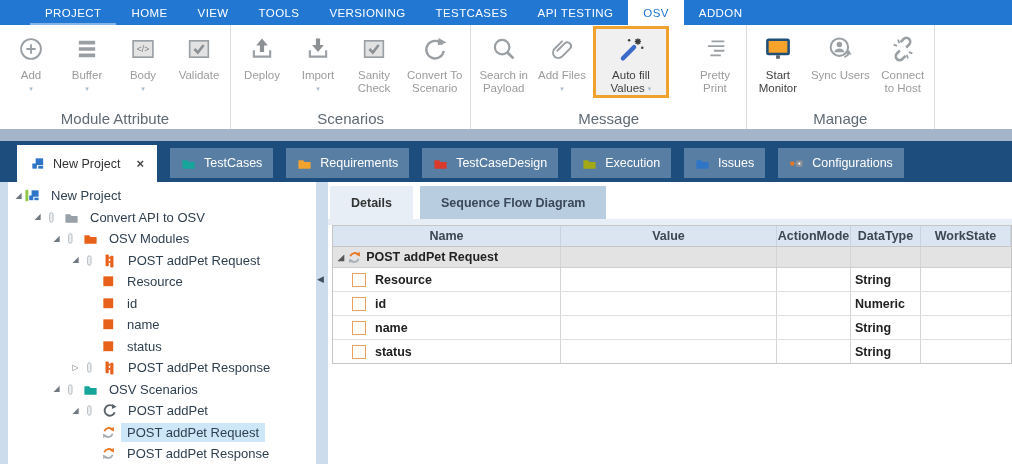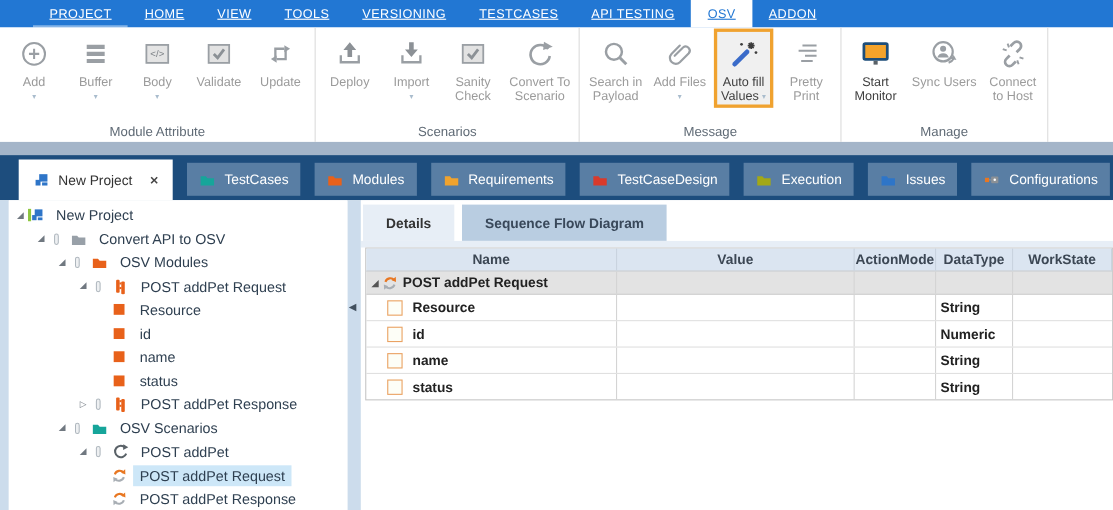--- a/index.html
+++ b/index.html
@@ -3,35 +3,35 @@
 <meta charset="utf-8">
 <style>
   html,body{margin:0;padding:0;}
   body{
     width:1012px;height:464px;overflow:hidden;position:relative;
     font-family:"Liberation Sans",sans-serif;background:#fff;
     -webkit-font-smoothing:antialiased;
   }
   
   .menubar{height:25px;background:#2277d3;display:flex;align-items:stretch;padding-left:30px;}
-  .menu-item{color:#fff;font-size:11.5px;letter-spacing:.4px;padding:0 15px;display:flex;align-items:center;cursor:default;text-decoration:underline;}
+  .menu-item{color:#fff;font-size:11.5px;letter-spacing:.4px;padding:0 15px;display:flex;align-items:center;cursor:default;}
   .menu-item.active{background:#fff;color:#2277d3;}
   .menu-item.underlined{box-shadow:inset 0 -2px 0 rgba(255,255,255,.45);}
   
   .ribbon{height:104px;background:#fff;display:flex;align-items:stretch;}
   .ribbon-group{position:relative;display:flex;flex-direction:column;padding:3px 3px 18px 3px;border-right:1px solid #dcdcdc;}
   .rg-buttons{display:flex;align-items:flex-start;}
-  .rg-label{position:absolute;bottom:2px;left:0;right:0;text-align:center;font-size:12px;color:#5f6a75;}
+  .rg-label{position:absolute;bottom:2px;left:0;right:0;text-align:center;font-size:15px;color:#5f6a75;}
   .rbtn{display:flex;flex-direction:column;align-items:center;min-width:46px;padding:1px 5px;font-size:11.5px;line-height:13px;text-align:center;cursor:default;}
   .rbtn .ric{height:40px;display:flex;align-items:center;justify-content:center;}
   .rbtn.disabled{color:#9b9b9b;}
   .rbtn.enabled{color:#3f3f3f;}
   .rbtn .caret{color:#a9bccd;font-size:7px;line-height:8px;margin-top:3px;}
   .rbtn .caret.inline{display:inline;margin-left:3px;vertical-align:1px;}
-  .rbtn.highlight{border:3px solid #f0a22f;background:#f0f0f0;padding:0 1px;margin:-2px 2px 0 2px;justify-content:flex-end;}
+  .rbtn.highlight{border:3px solid #f0a22f;background:#f0f0f0;padding:0 12px;margin:-2px 18px 0 2px;justify-content:flex-end;}
   
   .strip{height:12px;background:#a4b5c9;}
   .tabbar{height:41px;background:#1d4d7d;display:flex;align-items:flex-end;padding-left:17px;gap:13px;}
   .tab{display:flex;align-items:center;gap:8px;font-size:12.5px;padding:0 11px;white-space:nowrap;cursor:default;}
   .tab.inactive{background:#597ea4;color:#fff;height:30px;margin-bottom:4px;}
   .tab.active{background:#fff;color:#333;height:37px;padding:0 13px;}
   .tab .close{margin-left:8px;color:#444;font-size:13px;font-weight:bold;line-height:12px;}
   
   .content{display:flex;height:282px;}
   .left-strip{width:8px;background:#ccdcec;}
@@ -138,33 +138,20 @@
           <span class="ric">
             <svg width="28" height="28" viewBox="0 0 24 24" xmlns="http://www.w3.org/2000/svg">
               <rect x="4" y="5" width="16" height="14" fill="#e2e2e2" stroke="#9a9fa4" stroke-width="1.4"></rect>
               <path d="M8 12l3 3 5-6.5" stroke="#8c9196" stroke-width="2.2" fill="none"></path>
             </svg>
           </span>
           <span>
             <span style="display: block;"><span>Validate</span></span>
           </span>
         </div>
-        <div class="rbtn disabled">
-          <span class="ric">
-            <svg width="28" height="28" viewBox="0 0 24 24" xmlns="http://www.w3.org/2000/svg">
-              <path d="M8 16V8h7" stroke="#9a9fa4" stroke-width="1.8" fill="none"></path>
-              <polygon points="15,5.2 15,10.8 19.5,8" fill="#9a9fa4"></polygon>
-              <path d="M16 8v8H9" stroke="#9a9fa4" stroke-width="1.8" fill="none"></path>
-              <polygon points="9,13.2 9,18.8 4.5,16" fill="#9a9fa4"></polygon>
-            </svg>
-          </span>
-          <span>
-            <span style="display: block;"><span>Update</span></span>
-          </span>
-        </div>
       </div>
       <div class="rg-label">Module Attribute</div>
     </div>
     <div class="ribbon-group">
       <div class="rg-buttons">
         <div class="rbtn disabled">
           <span class="ric">
             <svg width="28" height="28" viewBox="0 0 24 24" xmlns="http://www.w3.org/2000/svg">
               <path d="M5 13v5.5h14V13" fill="none" stroke="#9a9fa4" stroke-width="1.8"></path>
               <polygon points="12,3 7,9 10.2,9 10.2,14.5 13.8,14.5 13.8,9 17,9" fill="#8c9196"></polygon>
@@ -330,28 +317,20 @@
       <span style="display: flex;">
         <svg width="15" height="15" viewBox="0 0 16 16" xmlns="http://www.w3.org/2000/svg">
           <path d="M1.5 13.5v-9h5l1.6 1.9h6.4v7.1z" fill="#16a59a"></path>
         </svg>
       </span>
       <span>TestCases</span>
     </div>
     <div class="tab inactive">
       <span style="display: flex;">
         <svg width="15" height="15" viewBox="0 0 16 16" xmlns="http://www.w3.org/2000/svg">
-          <path d="M1.5 13.5v-9h5l1.6 1.9h6.4v7.1z" fill="#e8611a"></path>
-        </svg>
-      </span>
-      <span>Modules</span>
-    </div>
-    <div class="tab inactive">
-      <span style="display: flex;">
-        <svg width="15" height="15" viewBox="0 0 16 16" xmlns="http://www.w3.org/2000/svg">
           <path d="M1.5 13.5v-9h5l1.6 1.9h6.4v7.1z" fill="#f0a32e"></path>
         </svg>
       </span>
       <span>Requirements</span>
     </div>
     <div class="tab inactive">
       <span style="display: flex;">
         <svg width="15" height="15" viewBox="0 0 16 16" xmlns="http://www.w3.org/2000/svg">
           <path d="M1.5 13.5v-9h5l1.6 1.9h6.4v7.1z" fill="#d93a2b"></path>
         </svg>

